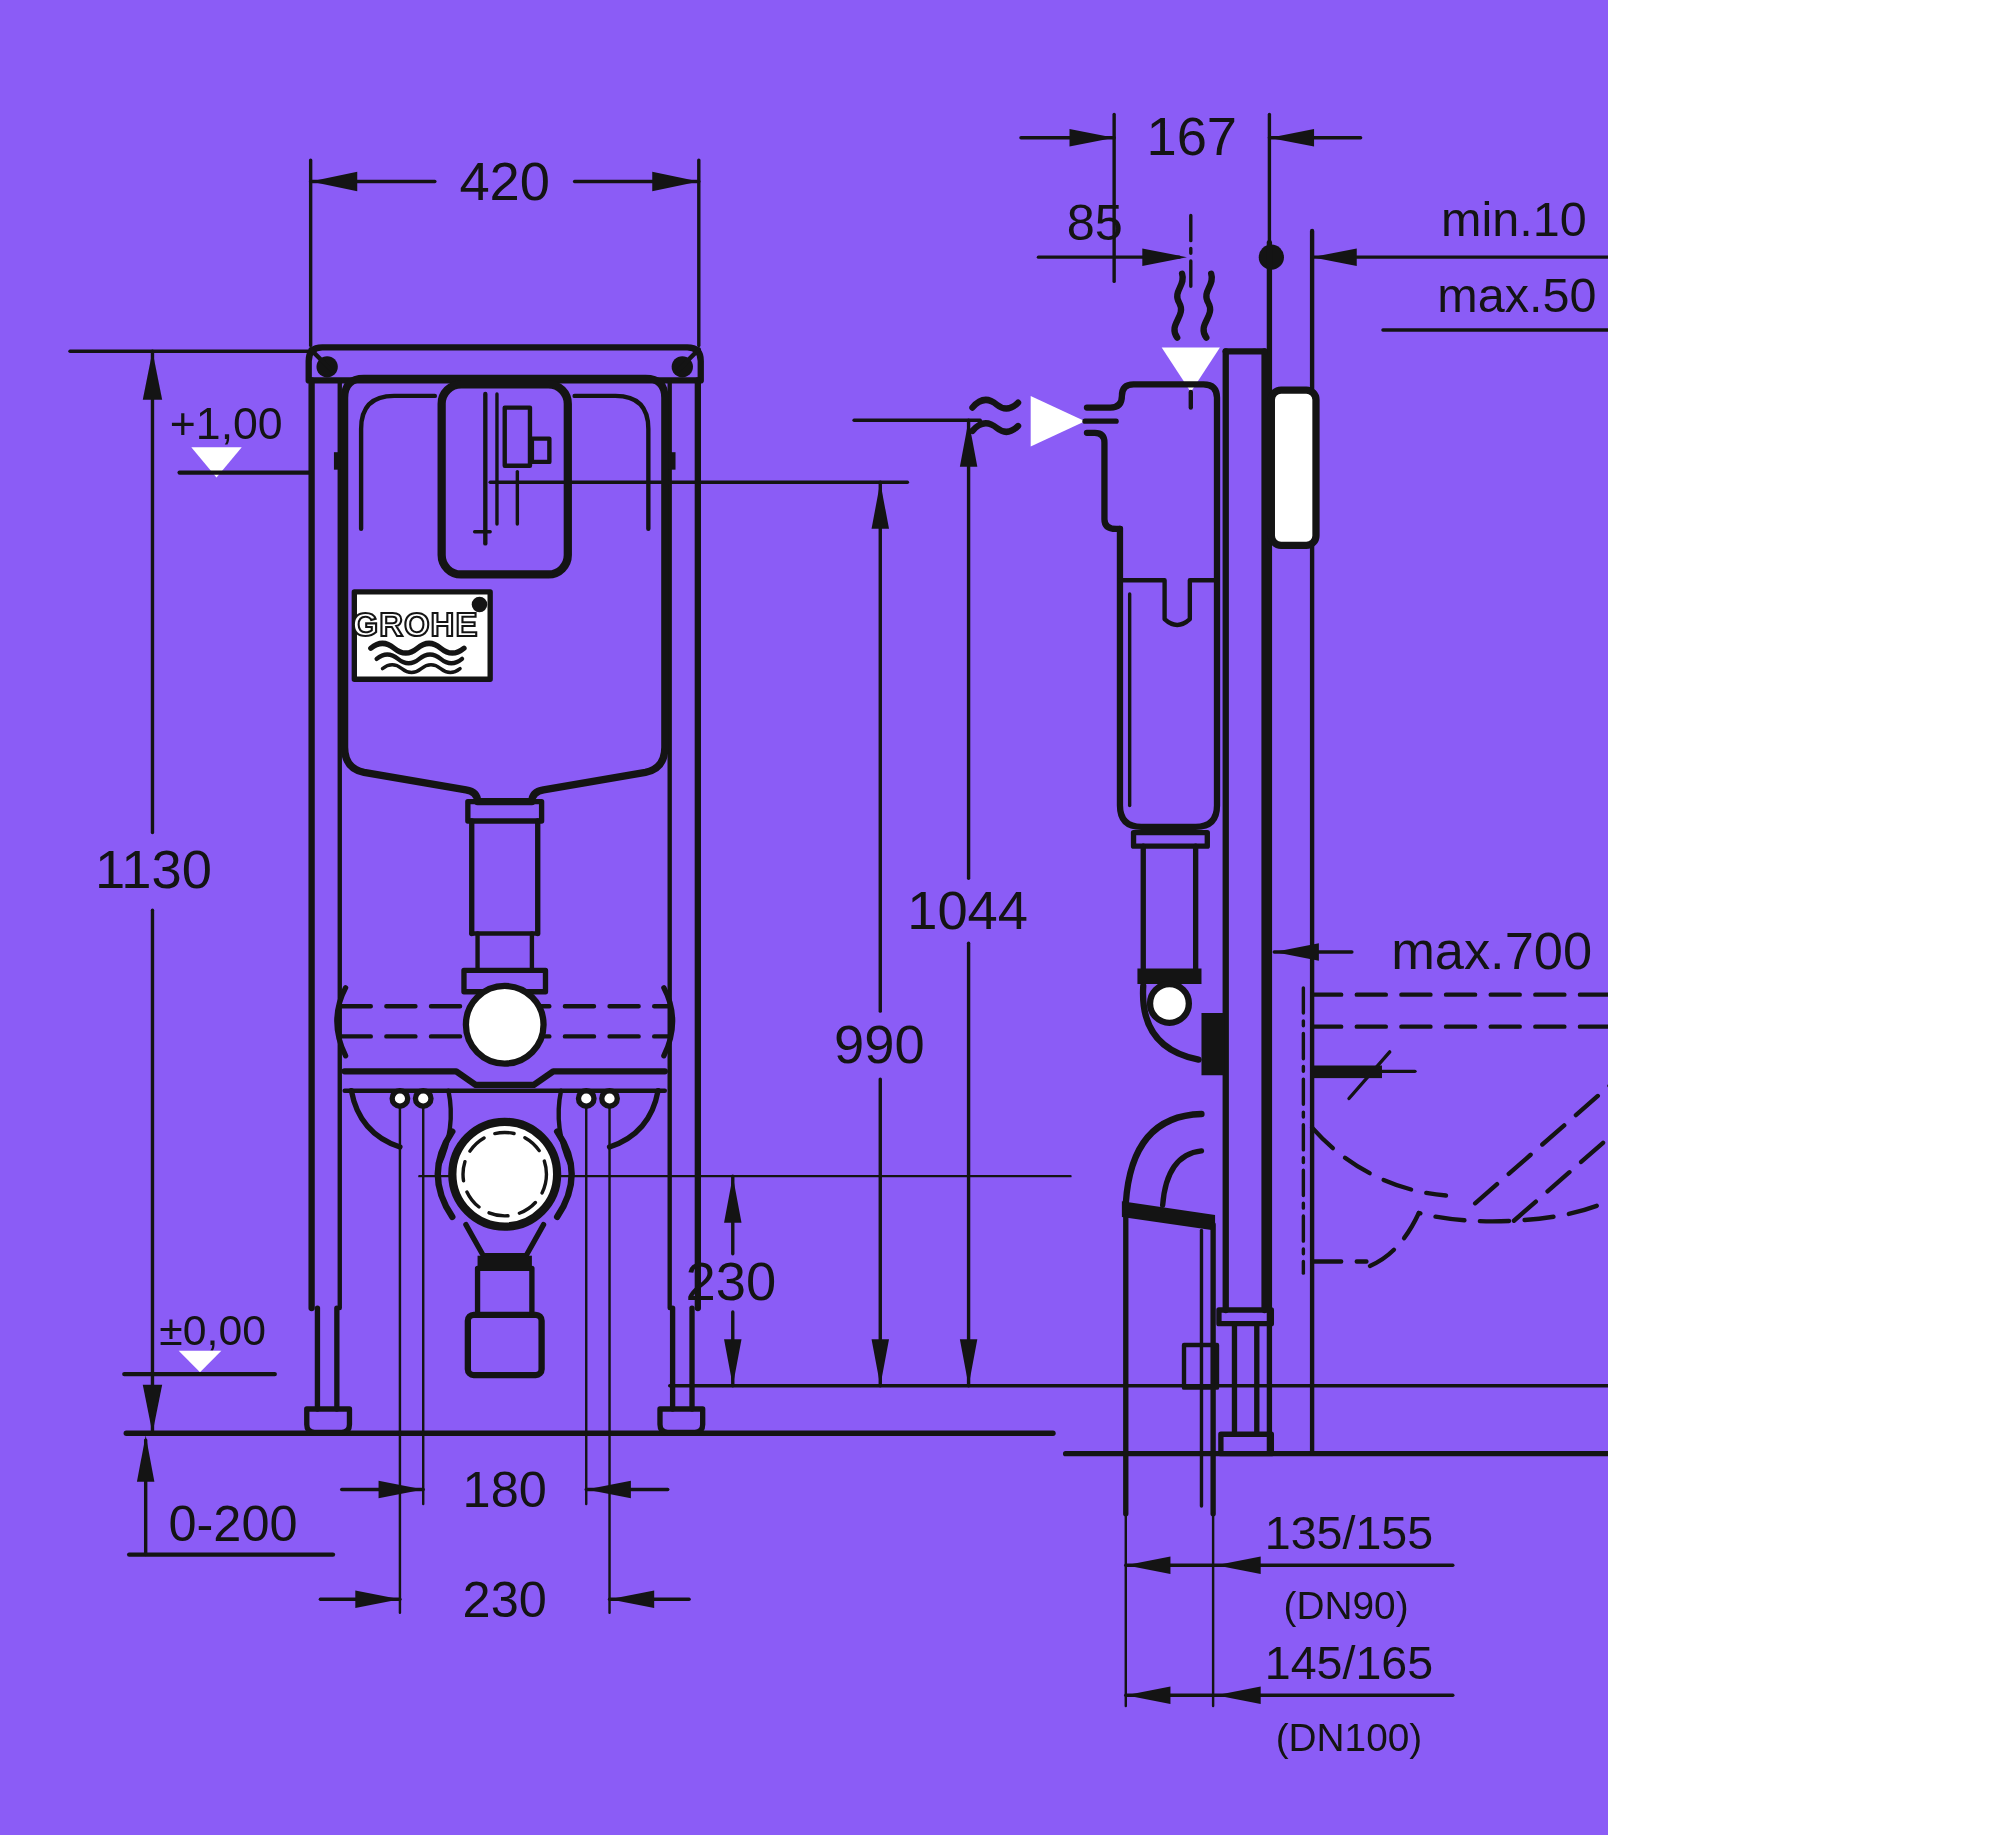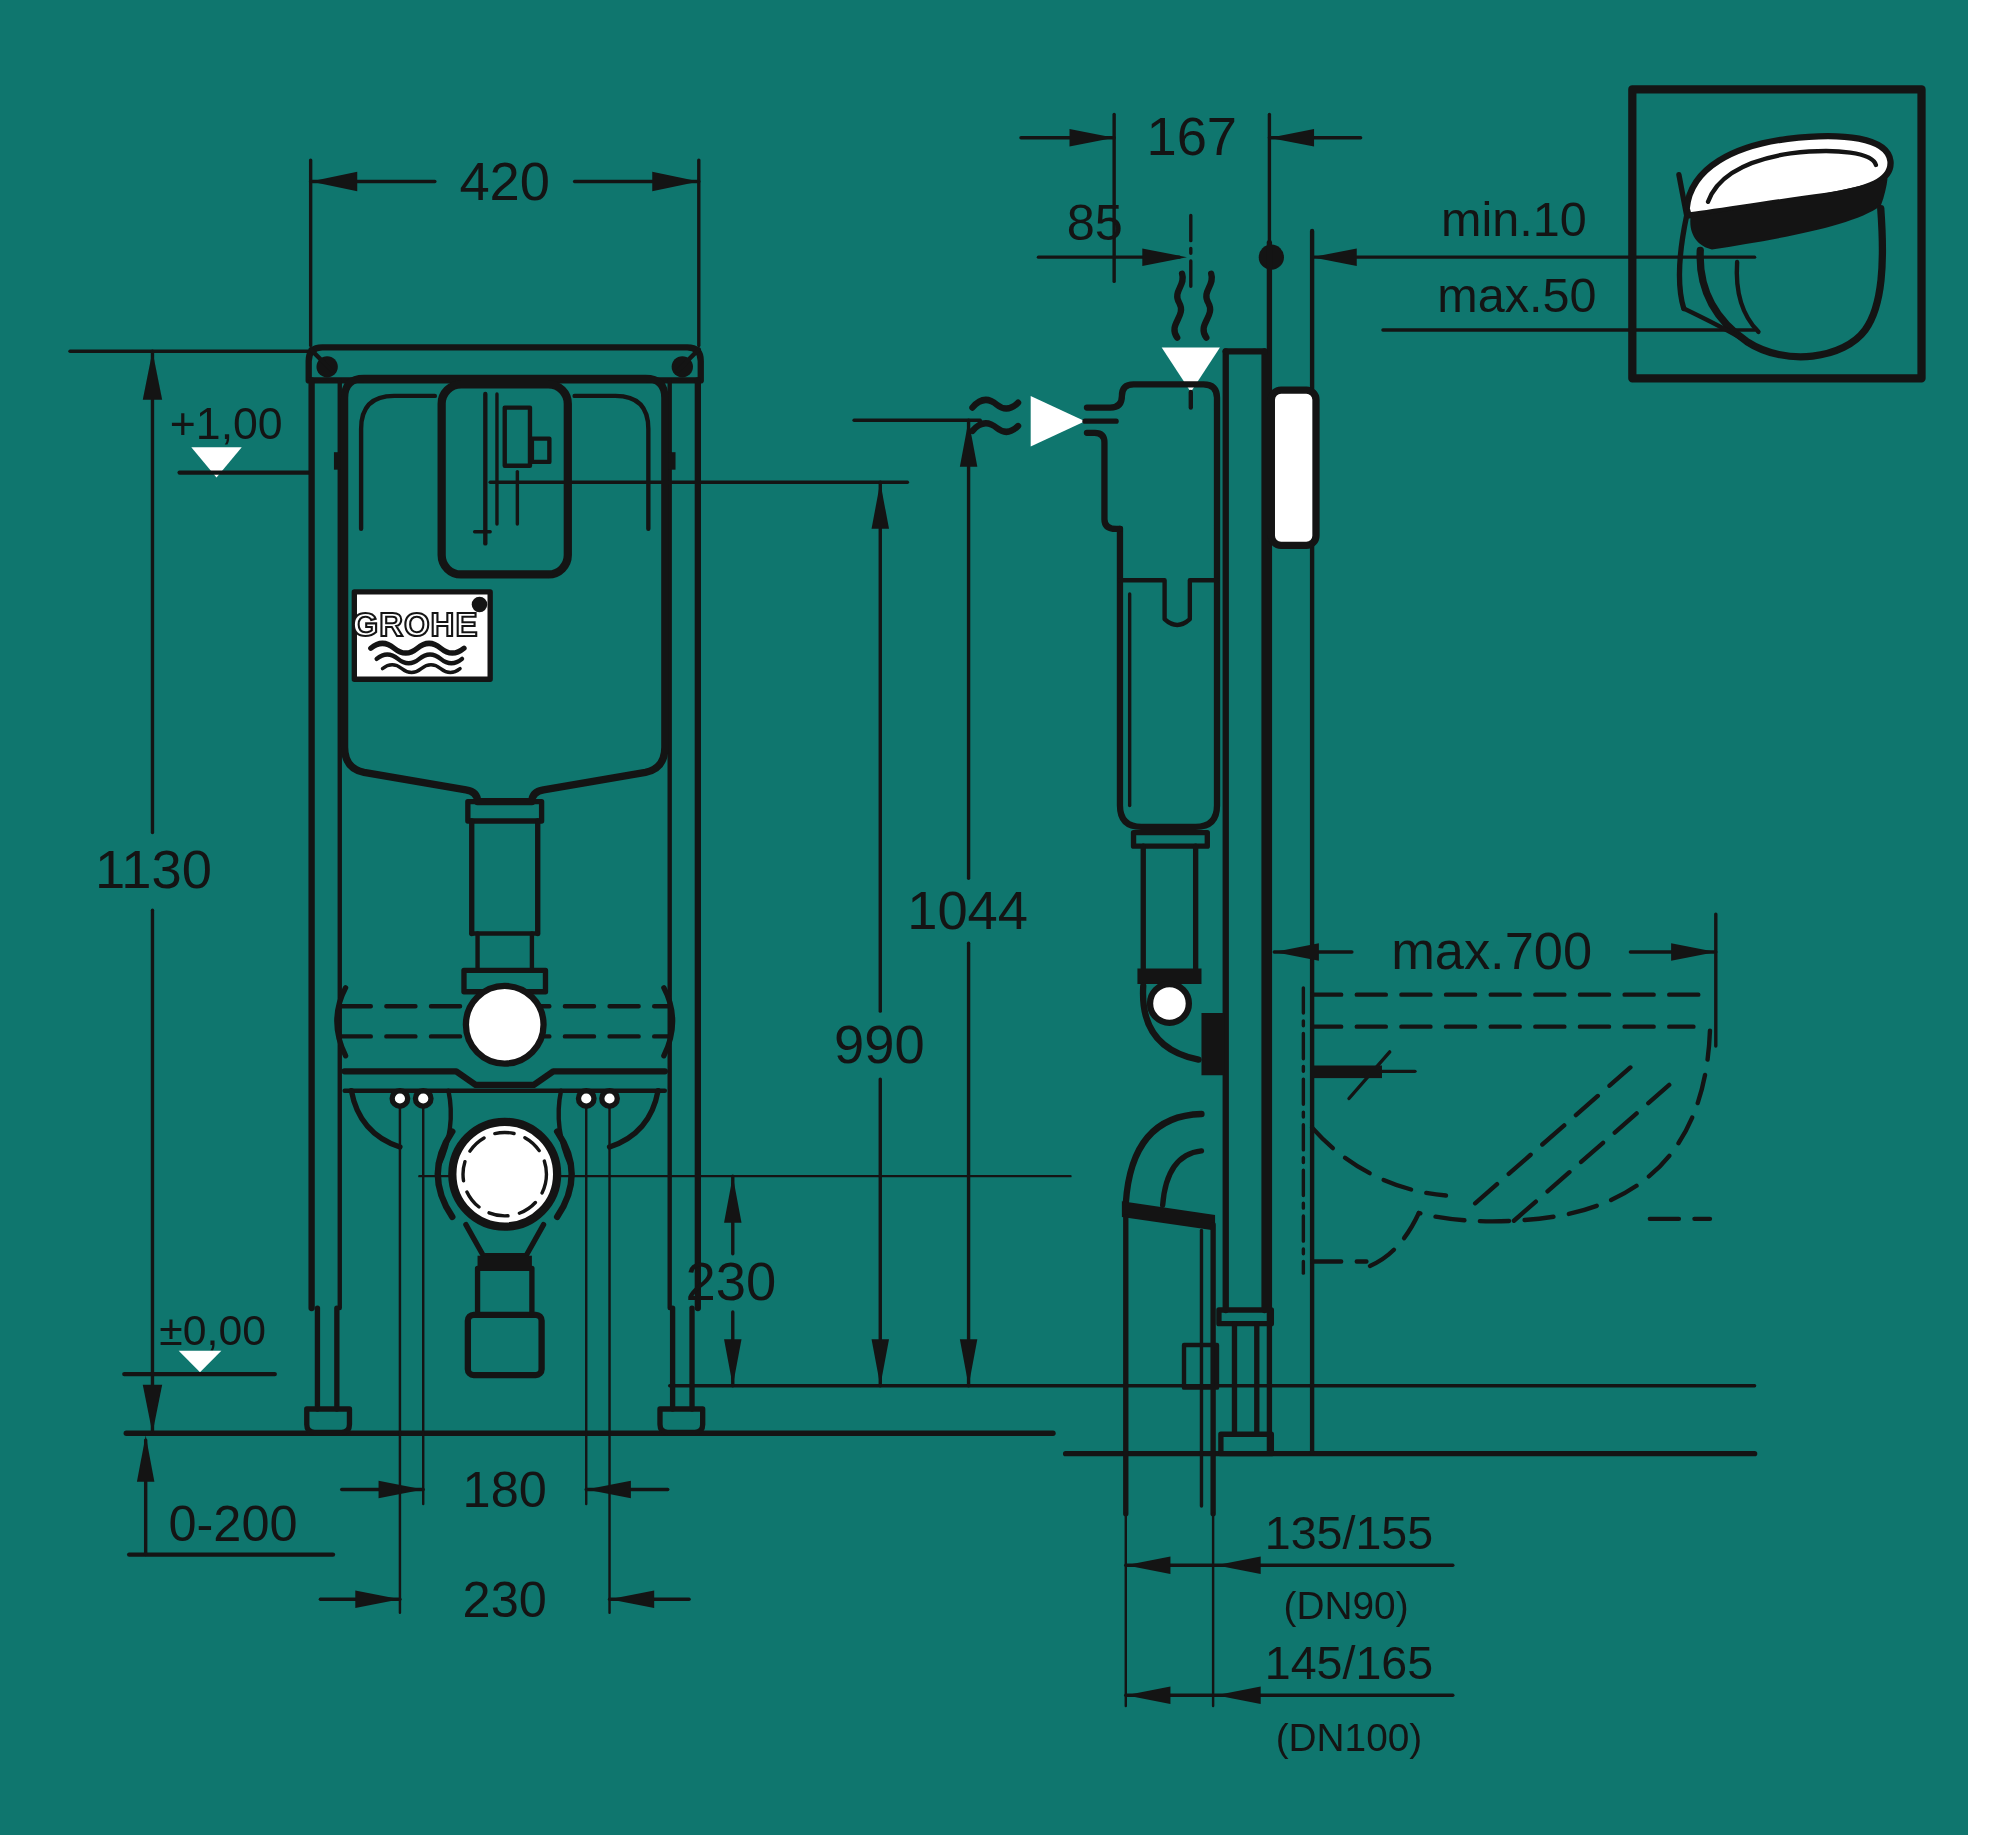--- a/index.html
+++ b/index.html
@@ -1,16 +1,16 @@
 <!DOCTYPE html>
 <html><head>
 <meta charset="utf-8">
 <style>
   html,body{margin:0;padding:0;background:#ffffff;}
-  .page{position:relative;width:1968px;height:1836px;background:#0f766e;overflow:hidden;}
+  .page{position:relative;width:1608px;height:1836px;background:#8b5cf6;overflow:hidden;}
   svg{display:block}
   line,path,rect,circle,polyline{stroke:#141414;fill:none;stroke-linecap:round;stroke-linejoin:round;}
   .s2{stroke-width:2.5}.s3{stroke-width:3.5}.s4{stroke-width:4.5}
   .s5{stroke-width:5.5}.s6{stroke-width:6.5}.s7{stroke-width:7.5}.s8{stroke-width:8.5}
   .fill{fill:#141414;stroke:none;}
   .wfill{fill:#ffffff;}
   .dash{stroke-dasharray:30 16;}
   .dashsm{stroke-dasharray:20 12;}
   .dashdot{stroke-dasharray:26 8 5 8;}
   .txt{font-family:"Liberation Sans","DejaVu Sans",sans-serif;fill:#141414;text-anchor:middle;stroke:none;}

